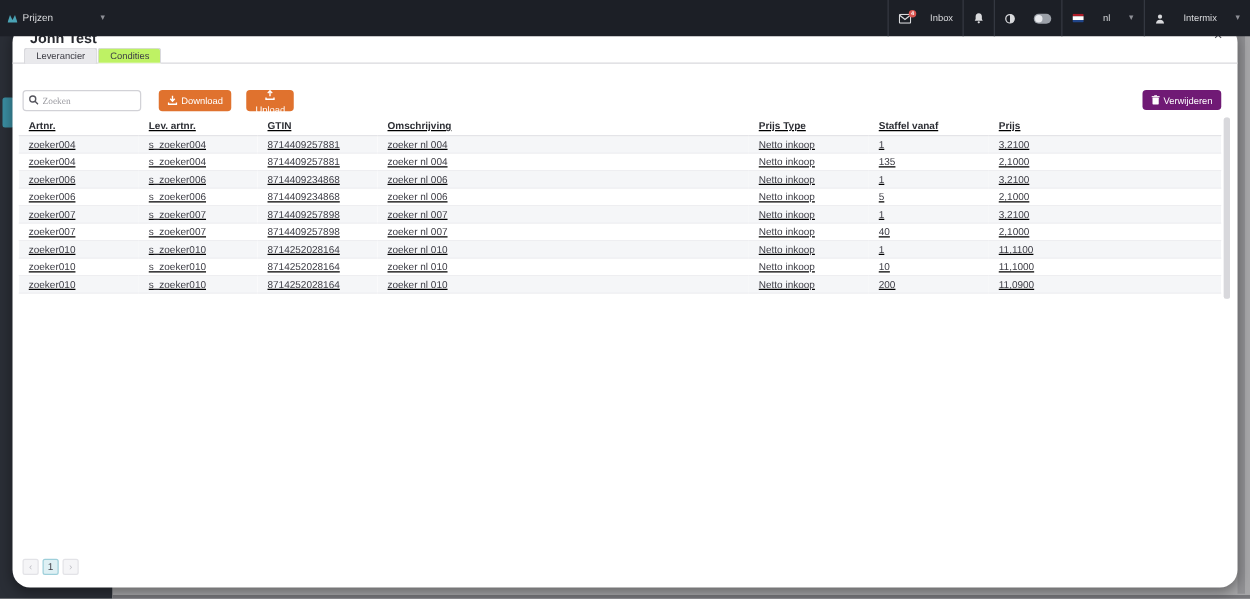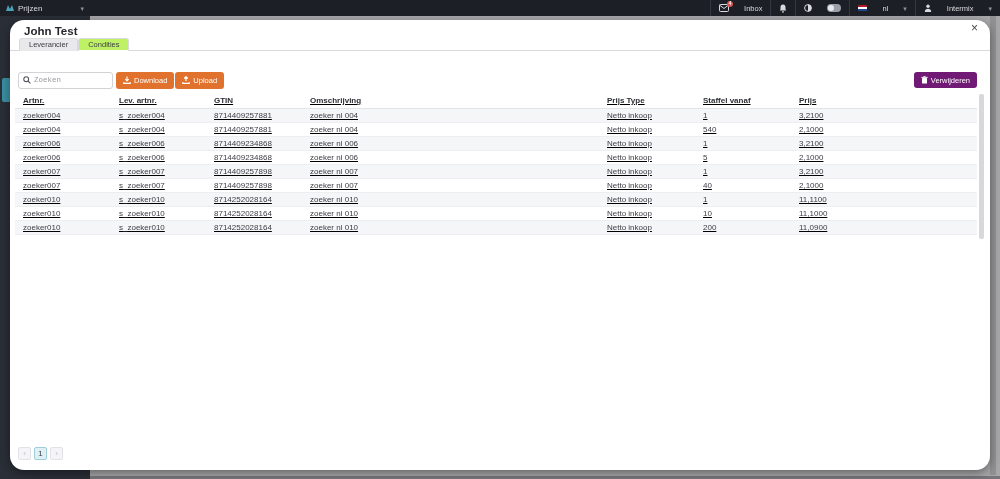--- a/index.html
+++ b/index.html
@@ -1,20 +1,20 @@
 <!DOCTYPE html>
 <html><head>
 <meta charset="utf-8">
 <style>
   * { margin:0; padding:0; box-sizing:border-box; }
   html,body { width:1000px; height:479px; overflow:hidden; }
   body { position:relative; font-family:"Liberation Sans", sans-serif; background:#a4a4a6; }
 
   
-  .navbar { position:absolute; top:0; left:0; width:1000px; height:16px;
+  .navbar { position:absolute; top:0; left:0; width:1000px; height:29px;
             background:#1c1f26; display:flex; align-items:stretch; z-index:20;
             font-size:8px; color:#d9dadd; }
   .nav-app { width:90px; display:flex; align-items:center; gap:4px; padding:0 6px; cursor:pointer; }
   .nav-app .caret { margin-left:auto; }
   .caret { color:#8e9096; font-size:7px; line-height:1; }
   .nav-spacer { flex:1; }
   .nav-right { display:flex; align-items:stretch; }
   .nav-item { display:flex; align-items:center; gap:15px; padding:0 8px;
               border-left:1px solid #343841; cursor:pointer; }
   .nav-label { font-size:7.5px; color:#d9dadd; }
@@ -46,28 +46,28 @@
   .tabs-sub  { top:34px; padding-left:3px; }
   .tab { font-size:7.5px; color:#3c3c44; line-height:12px; padding:0 9px;
          border:1px solid #d9d9dd; border-bottom:none; border-radius:3px 3px 0 0;
          background:#e9e9ec; margin-bottom:-1px; height:13px; cursor:pointer; white-space:nowrap; }
   .tab.active { background:#bef264; border-bottom:1px solid #fff; }
 
   .toolbar { position:absolute; top:51px; left:8px; right:13px; height:18px; display:flex; align-items:center; }
   .search-box { width:95px; height:17px; border:1px solid #d2d2d7; border-radius:3px;
                 display:flex; align-items:center; padding:0 4px; gap:3px; background:#fff; }
   .search-box input { border:none; outline:none; width:100%; font-size:7.5px; color:#3c3c44;
-                      font-family:Liberation Mono, monospace; background:transparent; }
+                      font-family:Liberation Serif, serif; background:transparent; }
   .search-box input::placeholder { color:#9b9ba1; }
   .btn { display:flex; align-items:center; gap:3px; height:17px; padding:0 7px; border:none;
          border-radius:3px; font-size:7.5px; color:#fff; cursor:pointer;
          font-family:"Liberation Sans", sans-serif; white-space:nowrap; }
   .btn-orange { background:#e0722e; }
-  .btn-download { margin-left:3px; }
-  .btn-upload { margin-left:1px; }
+  .btn-download { margin-left:14px; }
+  .btn-upload { margin-left:12px;flex-direction:column; }
   .btn-delete { margin-left:auto; background:#701a75; height:16px; }
 
   table.price-table { position:absolute; top:73px; left:5px; width:962px;
                       border-collapse:collapse; table-layout:fixed;text-decoration:underline; }
   .price-table th { text-align:left; font-size:8px; font-weight:700; color:#2c2e34;
                     padding:3px 0 3px 8px; border-bottom:1px solid #e4e4e8; white-space:nowrap; }
   .price-table td { font-size:8px; color:#3c3c44; padding:2px 0 2px 8px;
                     border-bottom:1px solid #eeeef1; white-space:nowrap; overflow:hidden; }
   .price-table tr.striped td { background:#f5f6f8; }
 
@@ -235,21 +235,21 @@
           <td>Netto inkoop</td>
           <td>1</td>
           <td>3,2100</td>
         </tr>
         <tr>
           <td>zoeker004</td>
           <td>s_zoeker004</td>
           <td>8714409257881</td>
           <td>zoeker nl 004</td>
           <td>Netto inkoop</td>
-          <td>540</td>
+          <td>135</td>
           <td>2,1000</td>
         </tr>
         <tr class="striped">
           <td>zoeker006</td>
           <td>s_zoeker006</td>
           <td>8714409234868</td>
           <td>zoeker nl 006</td>
           <td>Netto inkoop</td>
           <td>1</td>
           <td>3,2100</td>

